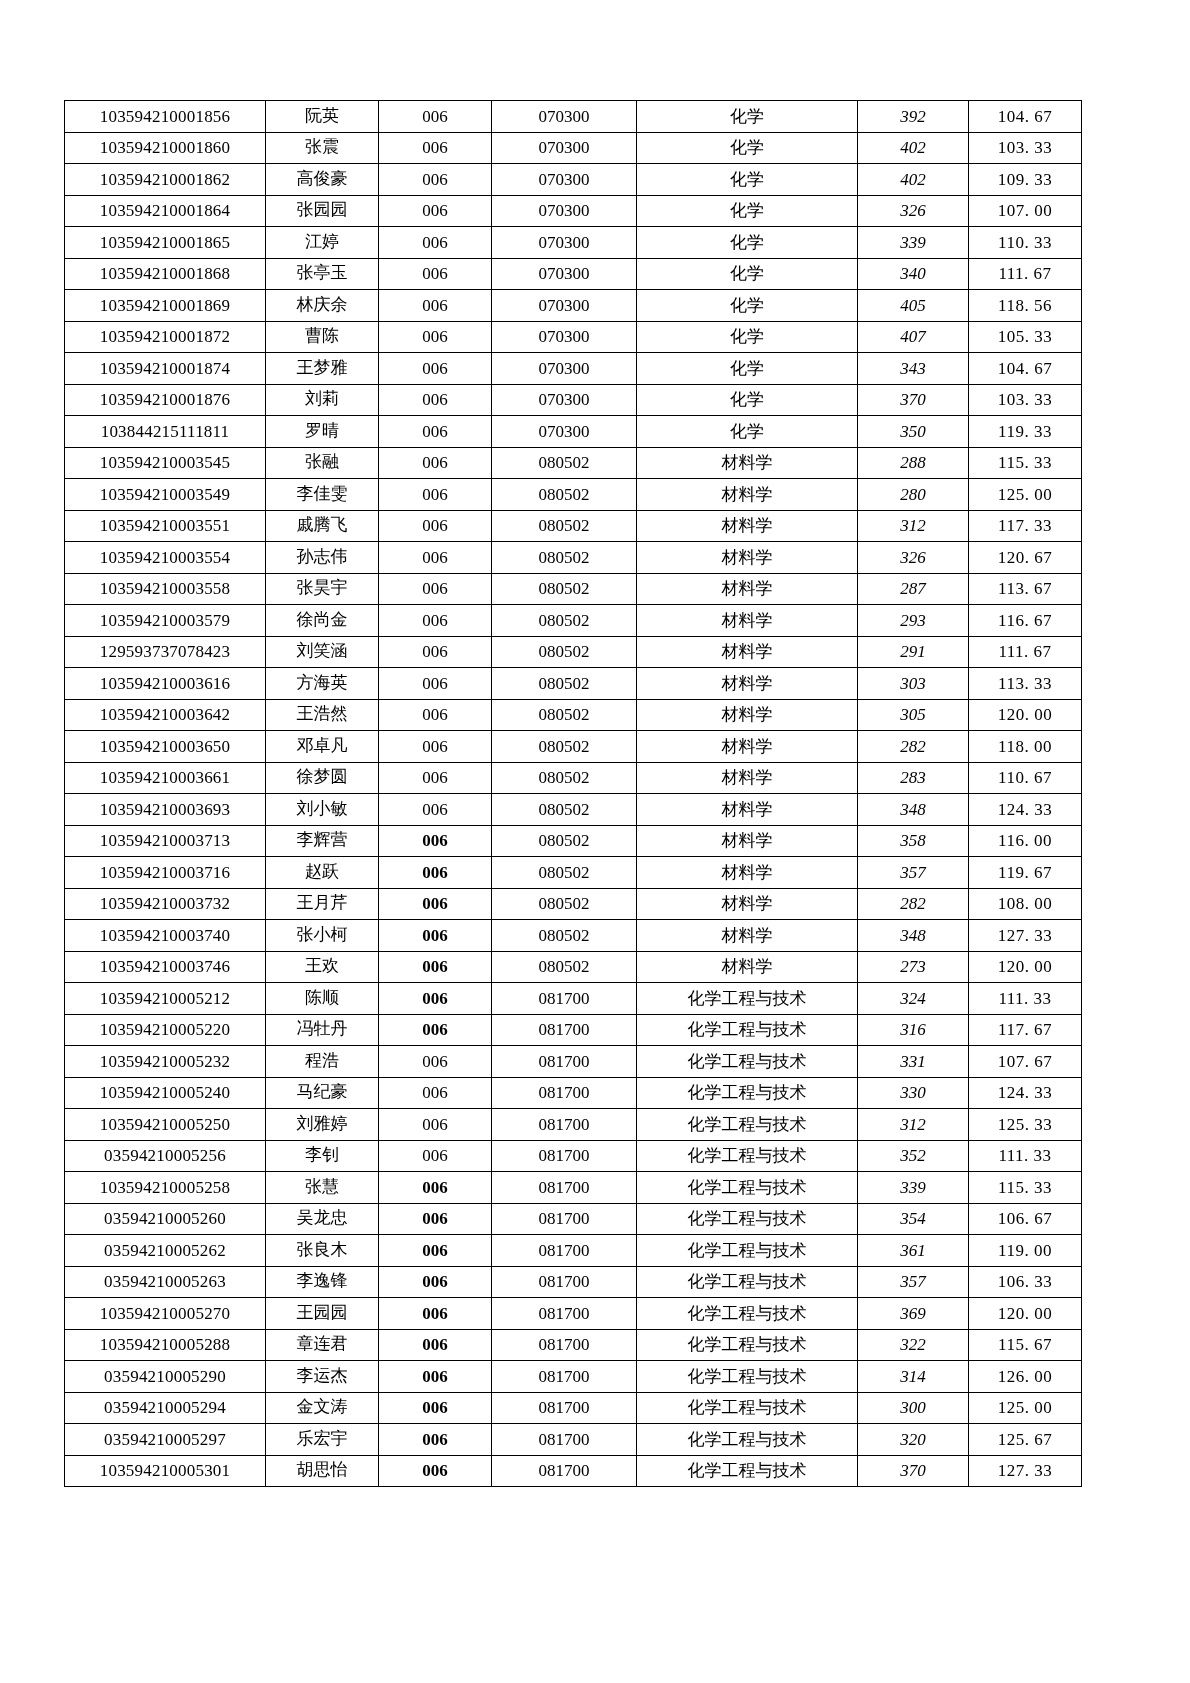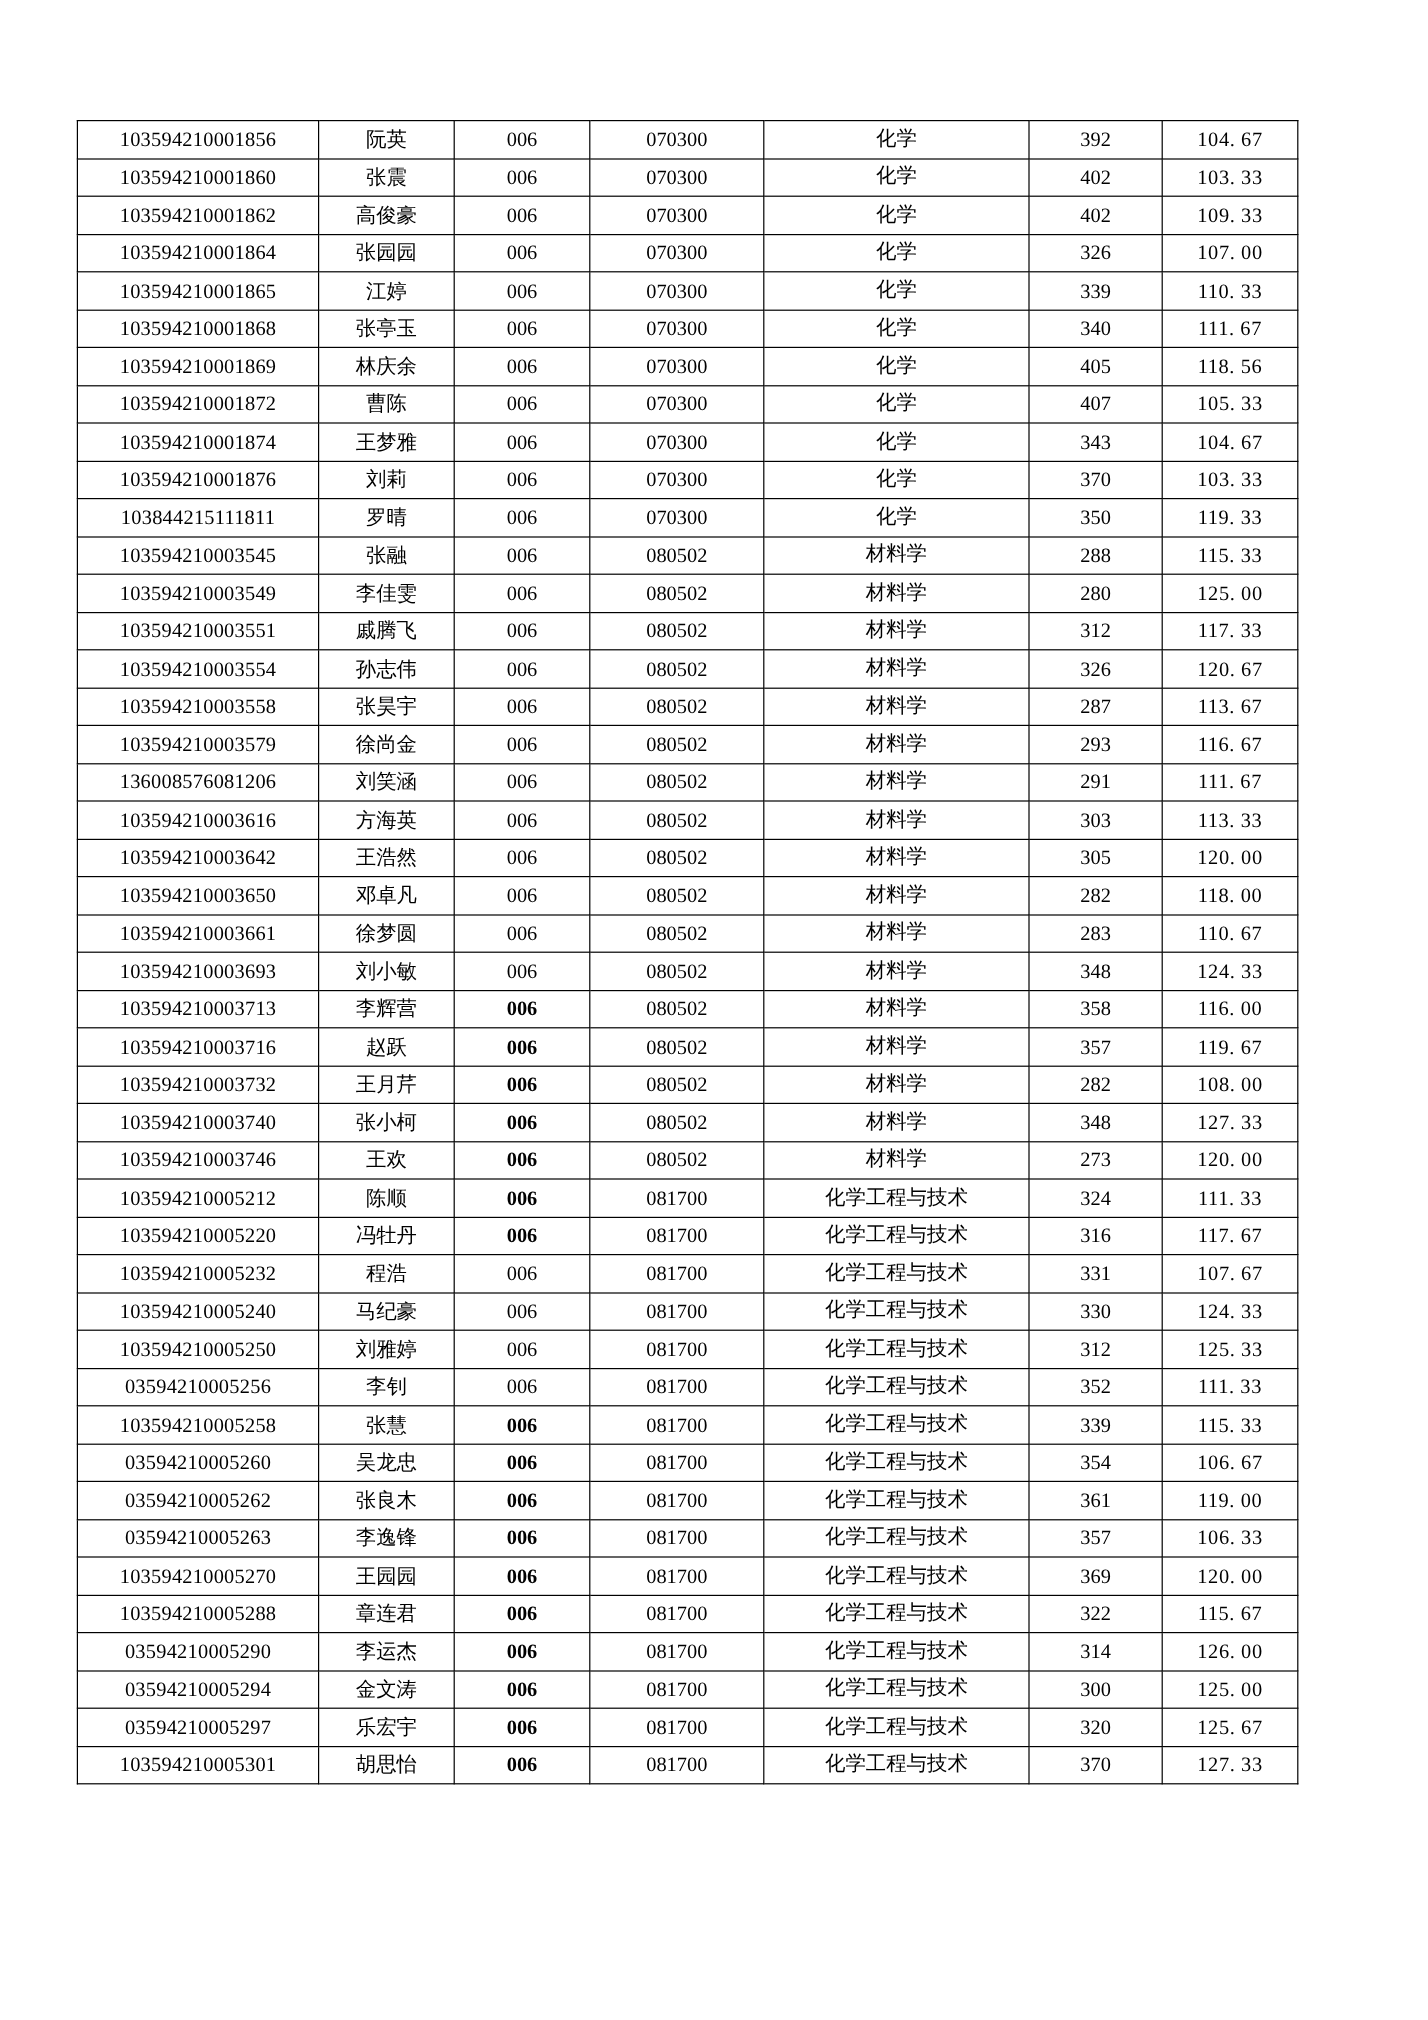--- a/index.html
+++ b/index.html
@@ -29,25 +29,25 @@
     height: 30.5px;
     padding: 0 2px;
     text-align: center;
     vertical-align: middle;
     font-size: 17px;
     line-height: 1;
     white-space: nowrap;
     overflow: hidden;
   }
   td.c-id      { width: 196px; font-family: "Liberation Serif", serif; letter-spacing: 0.2px; }
-  td.c-name    { width: 108px; font-family: Liberation Sans, sans-serif; font-size: 16px; }
+  td.c-name    { width: 108px; font-family: Liberation Mono, monospace; font-size: 16px; }
   td.c-college { width: 108px; margin-left: 48px; }
   td.c-major   { width: 140px; }
   td.c-majname { width: 216px; font-family: "DejaVu Sans", sans-serif; font-size: 16px; }
-  td.c-score   { width: 106px; }
+  td.c-score   { width: 106px; font-style: italic; }
   td.c-grade   { width: 108px; letter-spacing: 0.5px; }
   td.bold { font-weight: bold; }
 </style>
 </head>
 <body>
 
 <div class="page">
   <table class="roster">
     <tbody>
         <tr>
@@ -197,21 +197,21 @@
         <tr>
           <td class="c-id">103594210003579</td>
           <td class="c-name">徐尚金</td>
           <td class="c-college">006</td>
           <td class="c-major">080502</td>
           <td class="c-majname">材料学</td>
           <td class="c-score">293</td>
           <td class="c-grade">116. 67</td>
         </tr>
         <tr>
-          <td class="c-id">136008576081206</td>
+          <td class="c-id">129593737078423</td>
           <td class="c-name">刘笑涵</td>
           <td class="c-college">006</td>
           <td class="c-major">080502</td>
           <td class="c-majname">材料学</td>
           <td class="c-score">291</td>
           <td class="c-grade">111. 67</td>
         </tr>
         <tr>
           <td class="c-id">103594210003616</td>
           <td class="c-name">方海英</td>

